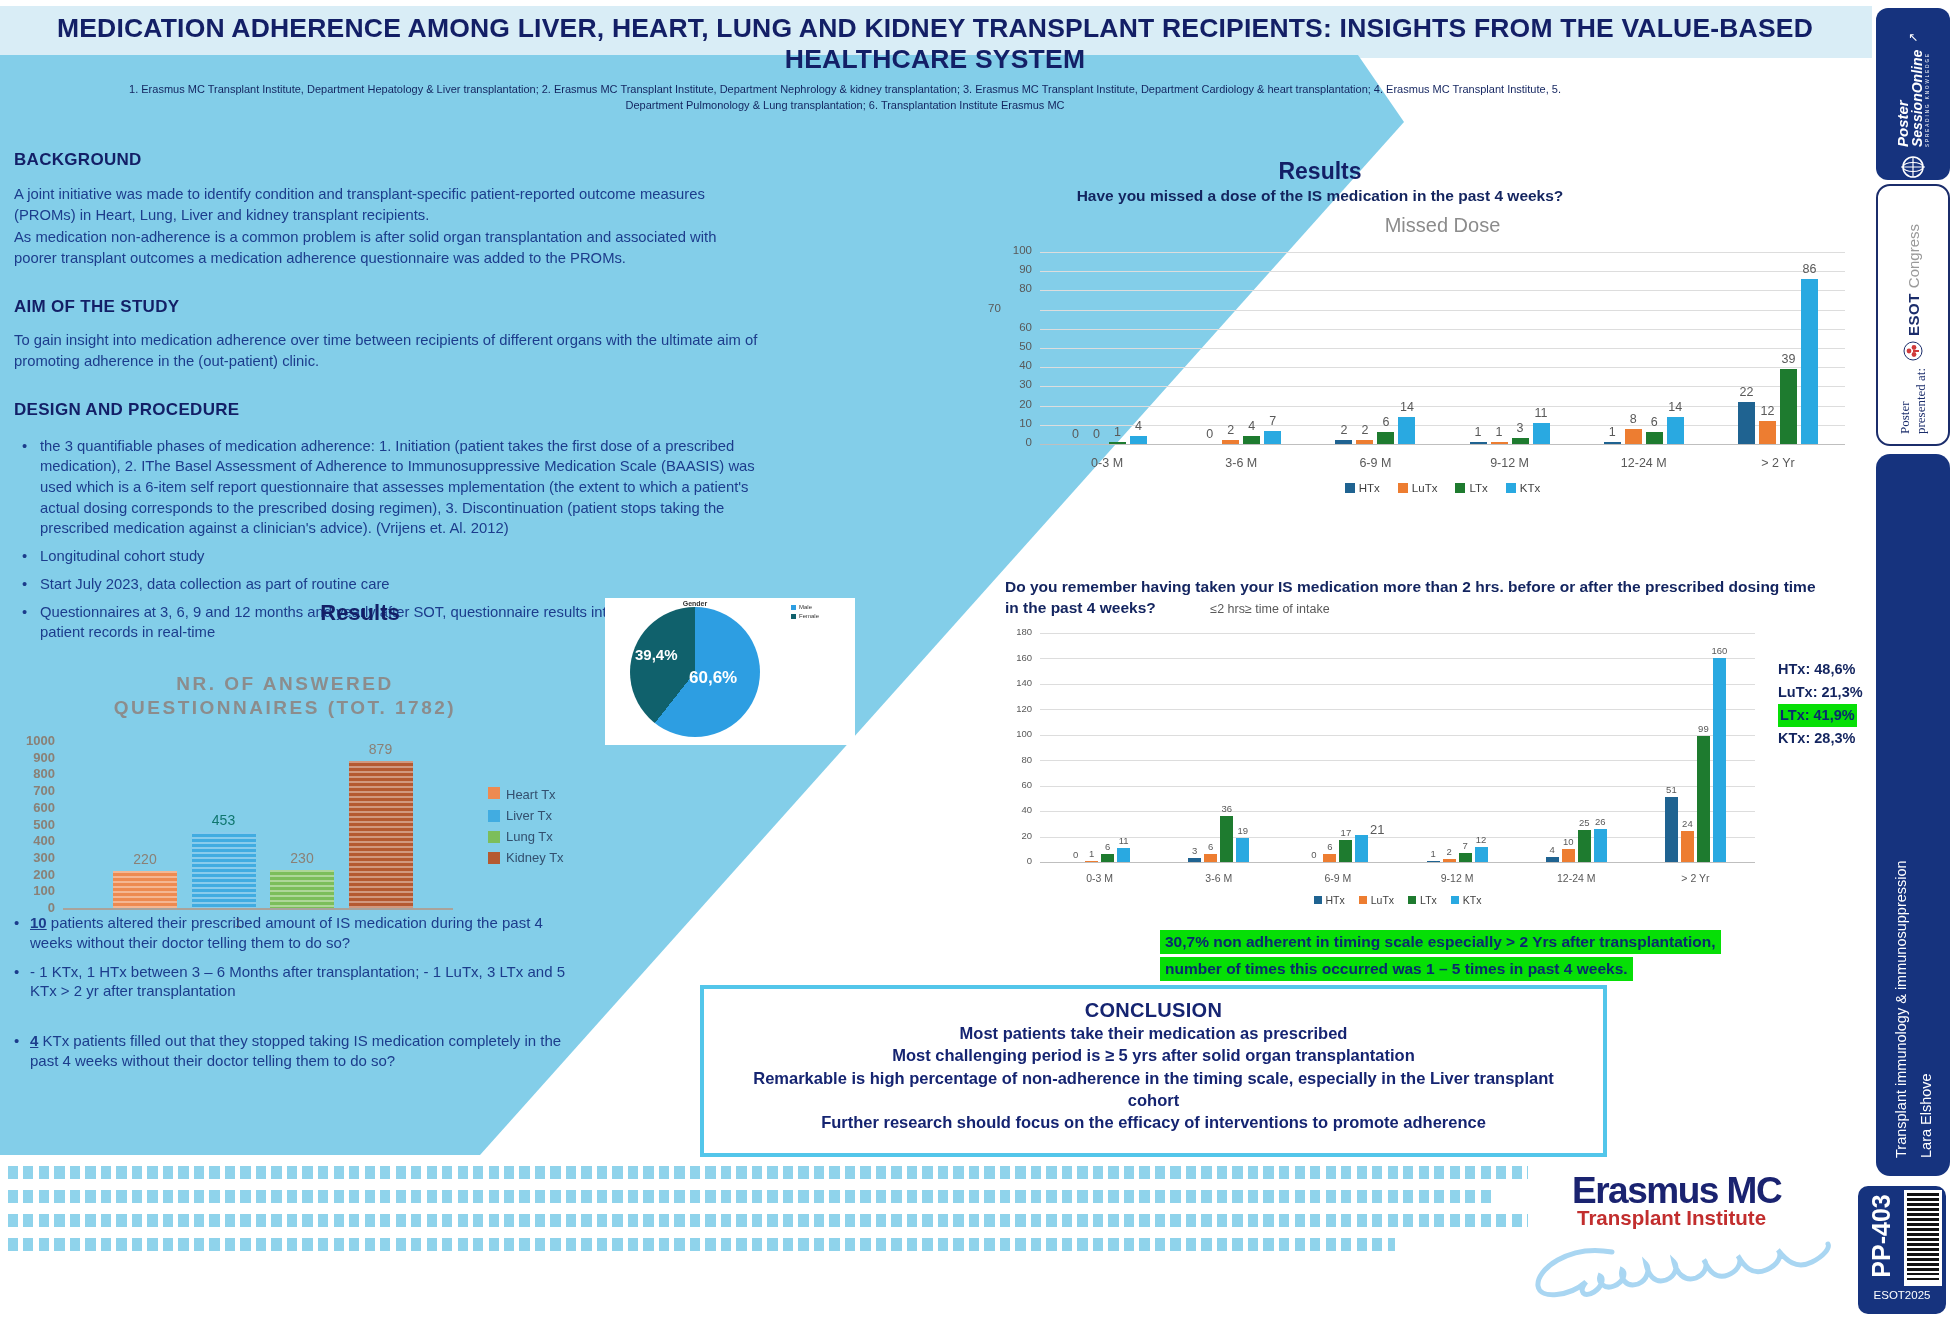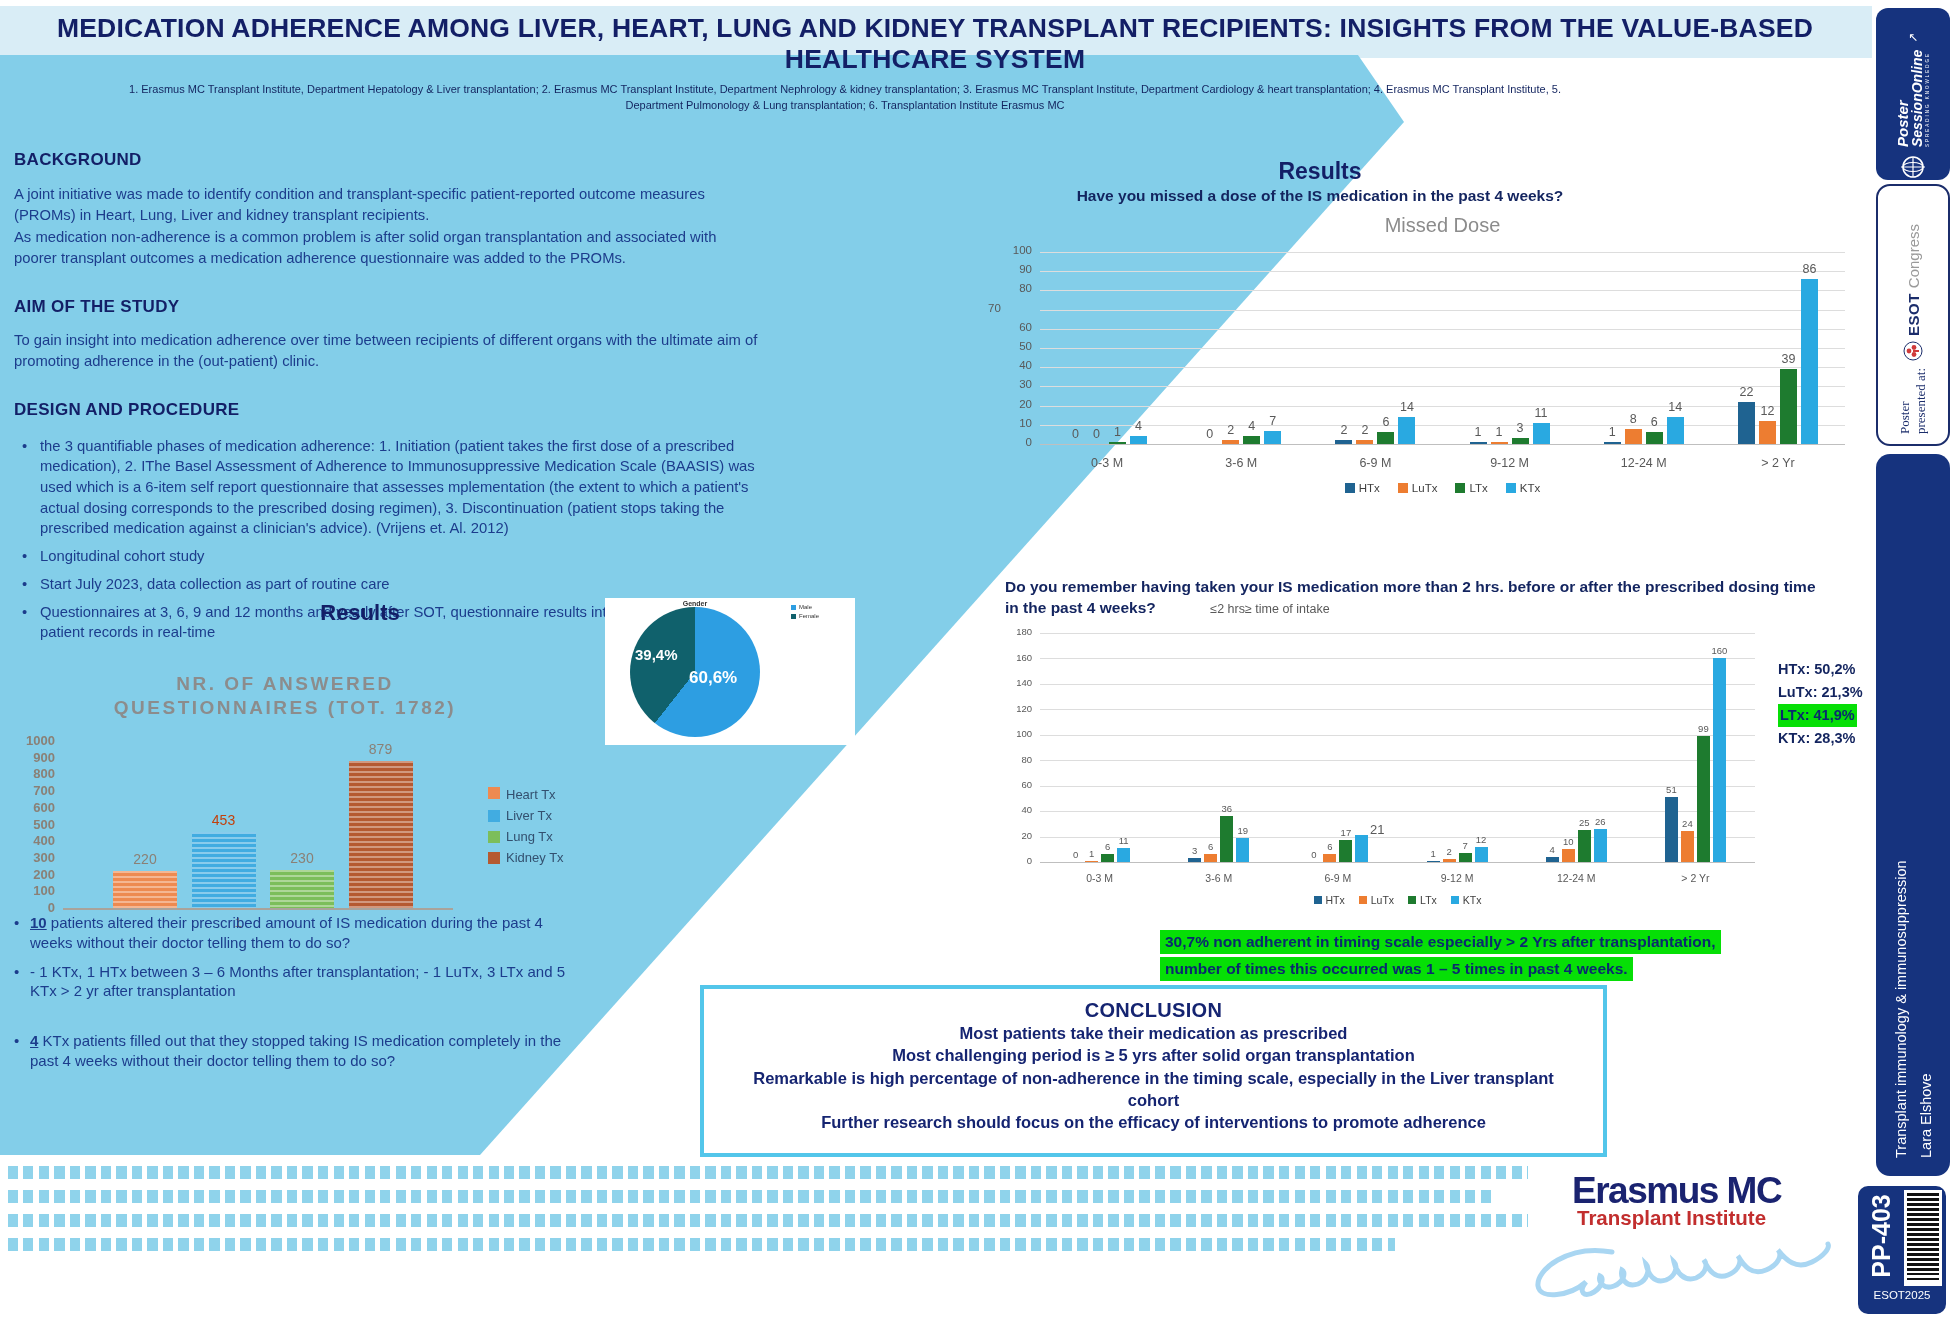--- a/index.html
+++ b/index.html
@@ -92,21 +92,21 @@
       <div style="position: absolute; left: 0px; top: 147.5px; width: 40px; text-align: right; font-size: 13px; color: rgb(138, 128, 118); font-weight: 600;">500</div>
       <div style="position: absolute; left: 0px; top: 130.8px; width: 40px; text-align: right; font-size: 13px; color: rgb(138, 128, 118); font-weight: 600;">600</div>
       <div style="position: absolute; left: 0px; top: 114.1px; width: 40px; text-align: right; font-size: 13px; color: rgb(138, 128, 118); font-weight: 600;">700</div>
       <div style="position: absolute; left: 0px; top: 97.4px; width: 40px; text-align: right; font-size: 13px; color: rgb(138, 128, 118); font-weight: 600;">800</div>
       <div style="position: absolute; left: 0px; top: 80.7px; width: 40px; text-align: right; font-size: 13px; color: rgb(138, 128, 118); font-weight: 600;">900</div>
       <div style="position: absolute; left: 0px; top: 64px; width: 40px; text-align: right; font-size: 13px; color: rgb(138, 128, 118); font-weight: 600;">1000</div>
       <div style="position: absolute; left: 48px; top: 239px; width: 390px; height: 2px; background: rgb(169, 163, 155);"></div>
       <div style="position: absolute; left: 98px; top: 202.26px; width: 64px; height: 36.74px; background: repeating-linear-gradient(rgba(255, 255, 255, 0.38) 0px, rgba(255, 255, 255, 0.38) 2px, rgba(255, 255, 255, 0) 2px, rgba(255, 255, 255, 0) 5px), rgb(237, 138, 81);"></div>
       <div style="position: absolute; left: 90px; top: 182.26px; width: 80px; text-align: center; font-size: 14px; color: rgb(138, 128, 118);">220</div>
       <div style="position: absolute; left: 176.5px; top: 163.349px; width: 64px; height: 75.651px; background: repeating-linear-gradient(rgba(255, 255, 255, 0.38) 0px, rgba(255, 255, 255, 0.38) 2px, rgba(255, 255, 255, 0) 2px, rgba(255, 255, 255, 0) 5px), rgb(65, 172, 225);"></div>
-      <div style="position: absolute; left: 168.5px; top: 143.349px; width: 80px; text-align: center; font-size: 14px; color: #c2410c;">453</div>
+      <div style="position: absolute; left: 168.5px; top: 143.349px; width: 80px; text-align: center; font-size: 14px; color: #0f766e;">453</div>
       <div style="position: absolute; left: 255px; top: 200.59px; width: 64px; height: 38.41px; background: repeating-linear-gradient(rgba(255, 255, 255, 0.38) 0px, rgba(255, 255, 255, 0.38) 2px, rgba(255, 255, 255, 0) 2px, rgba(255, 255, 255, 0) 5px), rgb(124, 190, 91);"></div>
       <div style="position: absolute; left: 247px; top: 180.59px; width: 80px; text-align: center; font-size: 14px; color: rgb(138, 128, 118);">230</div>
       <div style="position: absolute; left: 333.5px; top: 92.207px; width: 64px; height: 146.793px; background: repeating-linear-gradient(rgba(255, 255, 255, 0.38) 0px, rgba(255, 255, 255, 0.38) 2px, rgba(255, 255, 255, 0) 2px, rgba(255, 255, 255, 0) 5px), rgb(181, 90, 49);"></div>
       <div style="position: absolute; left: 325.5px; top: 72.207px; width: 80px; text-align: center; font-size: 14px; color: rgb(138, 128, 118);">879</div>
       <div style="position: absolute; left: 48px; top: 246px; width: 350px; text-align: center; font-size: 13px; color: rgb(138, 128, 118);">1</div>
       <div style="position: absolute; left: 473px; top: 118px; display: flex; align-items: flex-start; gap: 6px;">
         <span style="width: 12px; height: 12px; background: rgb(237, 138, 81); display: inline-block;"></span>
         <span style="font-size: 13px; color: rgb(51, 80, 111);">Heart Tx</span>
       </div>
       <div style="position: absolute; left: 473px; top: 139px; display: flex; align-items: center; gap: 6px;">
@@ -335,21 +335,21 @@
           <span style="font-size: 10.5px; color: rgb(64, 64, 64);">LTx</span>
         </div>
         <div style="display: flex; align-items: center; gap: 4px;">
           <span style="width: 8px; height: 8px; background: rgb(41, 169, 225); display: inline-block;"></span>
           <span style="font-size: 10.5px; color: rgb(64, 64, 64);">KTx</span>
         </div>
       </div>
     </div>
 
   <div class="rates">
-    <div><span>HTx: 50,2%</span></div>
+    <div><span>HTx: 48,6%</span></div>
     <div><span>LuTx: 21,3%</span></div>
     <div><span class="hl">LTx: 41,9%</span></div>
     <div><span>KTx: 28,3%</span></div>
   </div>
 
   <div class="abs hlblock" style="left:1160px;top:930px;width:620px;">
     <span class="hl">30,7% non adherent in timing scale especially &gt; 2 Yrs after transplantation,</span><br>
     <span class="hl">number of times this occurred was 1 – 5 times in past 4 weeks.</span>
   </div>
 

